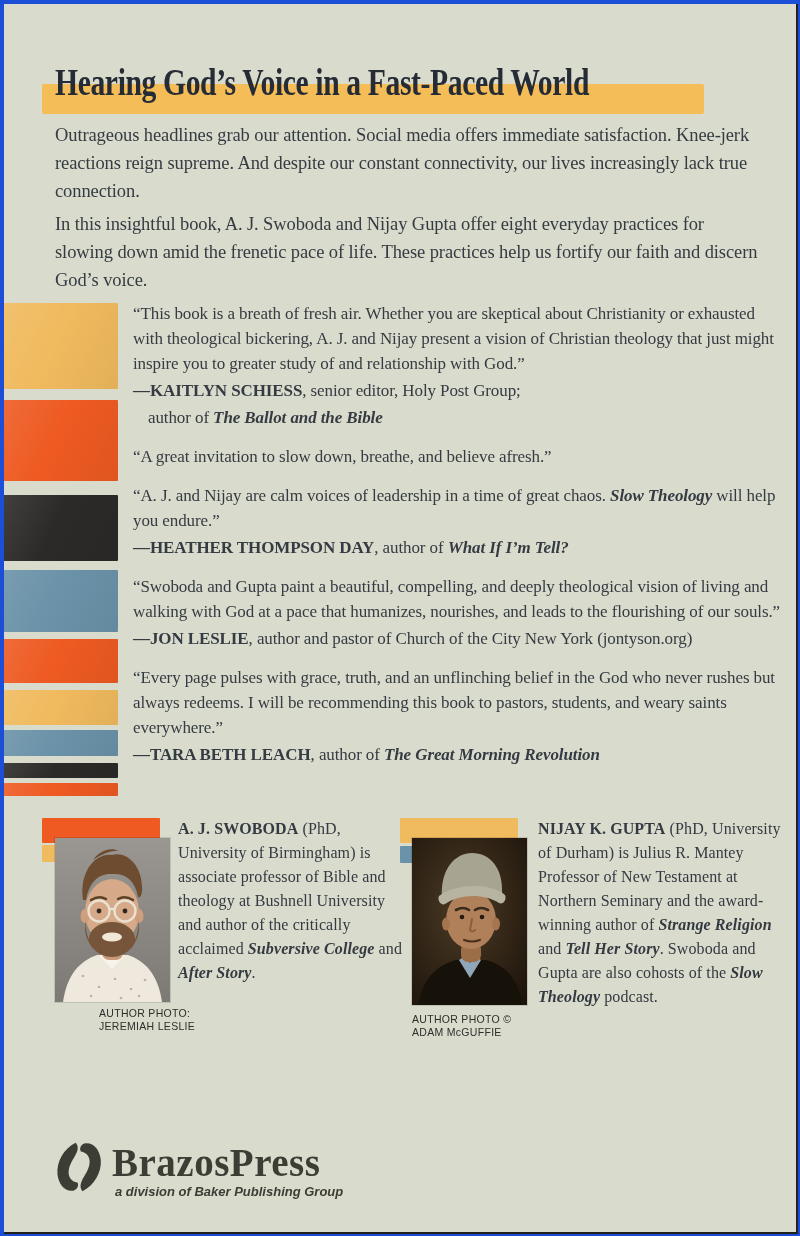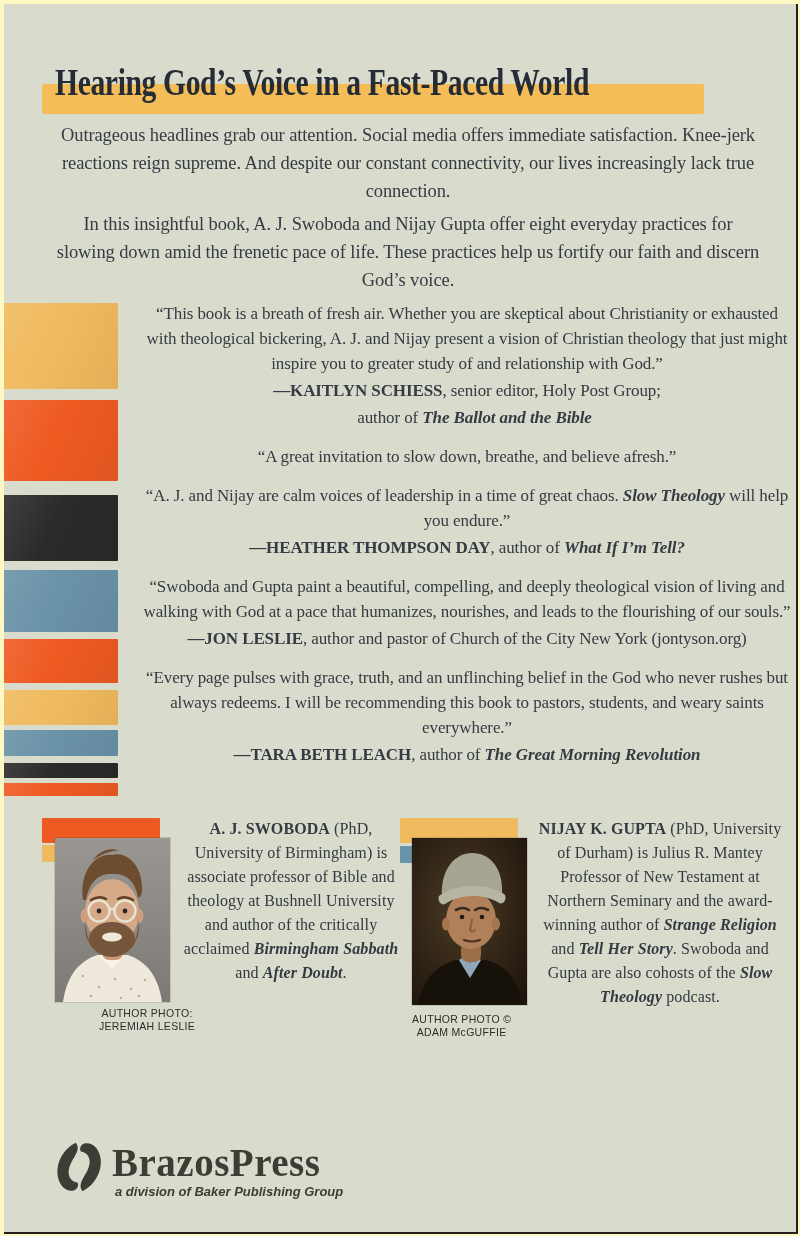--- a/index.html
+++ b/index.html
@@ -1,17 +1,17 @@
 <!DOCTYPE html>
 <html><head>
 <meta charset="utf-8">
 <style>
   html,body{margin:0;padding:0;}
   body{width:800px;height:1236px;background:#ffffff;font-family:"Liberation Serif",serif;overflow:hidden;}
-  .page{position:relative;width:800px;height:1236px;background:#fef9c3;text-align:center;}
+  .page{position:relative;width:800px;height:1236px;background:#1d4ed8;}
   .cover{position:absolute;left:4px;top:4px;width:794px;height:1230px;background:#d9dbcc;
          border-right:2px solid #23211d;border-bottom:2px solid #23211d;box-sizing:border-box;}
 
   
   .title-highlight{position:absolute;left:38px;top:80px;width:662px;height:30px;background:#f4bd58;
                    border-radius:2px;}
   h1.headline{position:absolute;left:51px;top:56px;margin:0;font-family:"Liberation Serif",serif;
               font-weight:700;font-size:38px;line-height:1.2;color:#262c35;letter-spacing:-.5px;
               white-space:nowrap;transform:scaleX(.78);transform-origin:left top;}
 
@@ -21,21 +21,21 @@
   .intro.p1{top:117px;}
   .intro.p2{top:206px;}
 
   
   .bars{position:absolute;left:0;top:0;width:114px;height:100%;}
   .bar{position:absolute;left:0;width:114px;
        background-image:linear-gradient(115deg,rgba(255,255,255,.10) 0%,rgba(255,255,255,0) 45%,rgba(0,0,0,.06) 100%);
        border-radius:0 1px 1px 0;}
 
   
-  .quotes{position:absolute;left:129px;top:297px;width:652px;margin-left:8px;}
+  .quotes{position:absolute;left:129px;top:297px;width:652px;}
   .qb{margin:0 0 14px 0;}
   .qb p{margin:0;font-size:17px;line-height:25px;color:#353b42;letter-spacing:-.1px;}
   .qb .attr{margin-top:2px;}
   .qb .attr2{padding-left:15px;}
   .b{font-weight:700;}
   .i{font-style:italic;font-weight:bold;}
 
   
   .accent{position:absolute;height:25px;border-radius:1px;}
   .accent.orange-l{left:38px;top:814px;width:118px;background:#ee5a22;}
@@ -151,21 +151,21 @@
           <circle cx="44" cy="73" r="10.5"></circle>
             <circle cx="70" cy="73" r="10.5"></circle>
           <path d="M54.5,72 Q57,69.5 59.5,72"></path>
         </g>
       </svg>
     </div>
     <div class="caption left">
       <span>AUTHOR PHOTO:</span>
       <span>JEREMIAH LESLIE</span>
     </div>
-    <div class="bio-text left"><span class="b">A. J. SWOBODA</span><span> (PhD, University of Birmingham) is associate professor of Bible and theology at Bushnell University and author of the critically acclaimed </span><span class="i">Birmingham Sabbath</span><span> and </span><span class="i">After Doubt</span><span>.</span></div>
+    <div class="bio-text left"><span class="b">A. J. SWOBODA</span><span> (PhD, University of Birmingham) is associate professor of Bible and theology at Bushnell University and author of the critically acclaimed </span><span class="i">Subversive College</span><span> and </span><span class="i">After Story</span><span>.</span></div>
 
     <div class="accent yellow-r"></div>
     <div class="accent-sq blue-r"></div>
     <div class="photo right">
       <svg width="115" height="167" viewBox="0 0 115 167" xmlns="http://www.w3.org/2000/svg">
         <defs>
           <radialGradient id="gR" cx="0.45" cy="0.42" r="0.85">
             <stop offset="0" stop-color="#4c3b25"></stop>
               <stop offset="1" stop-color="#170f08"></stop>
           </radialGradient>

